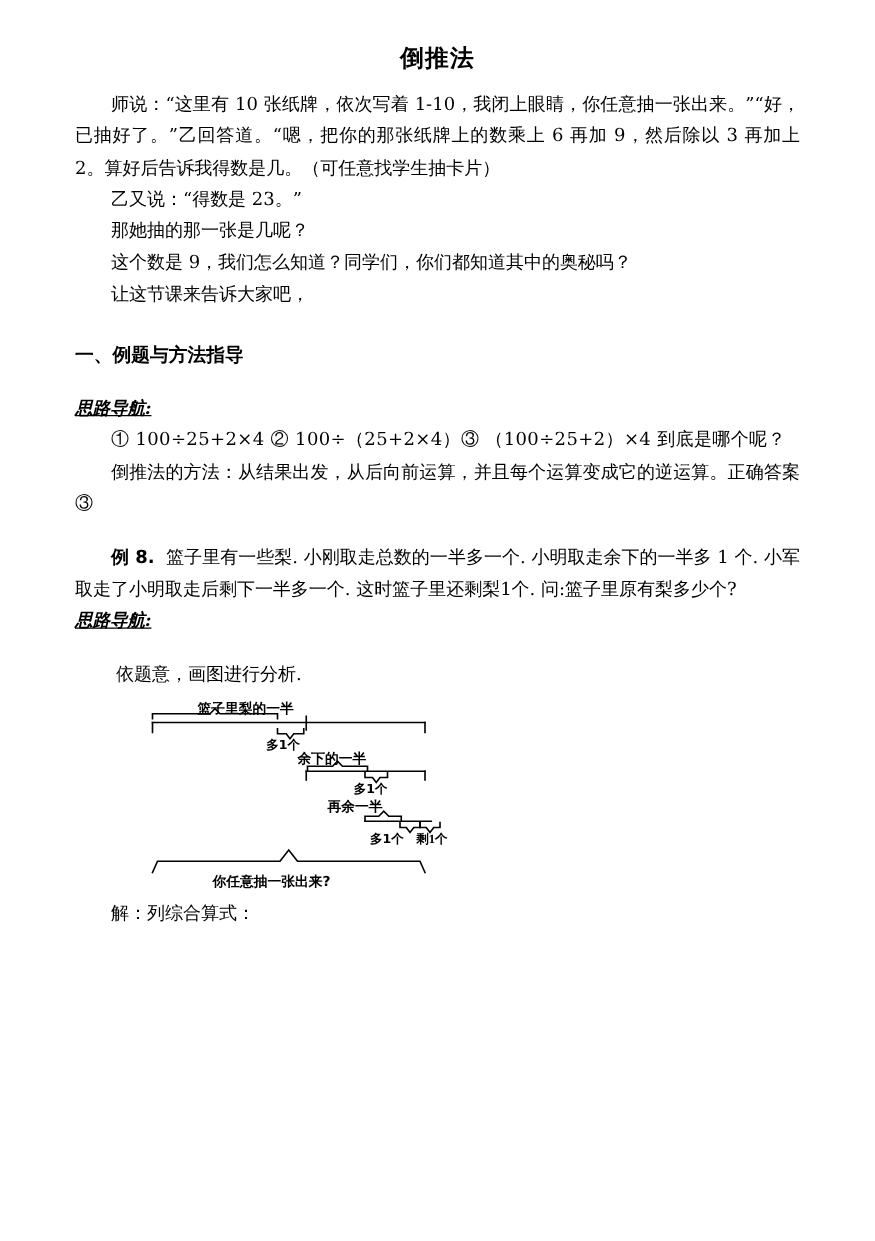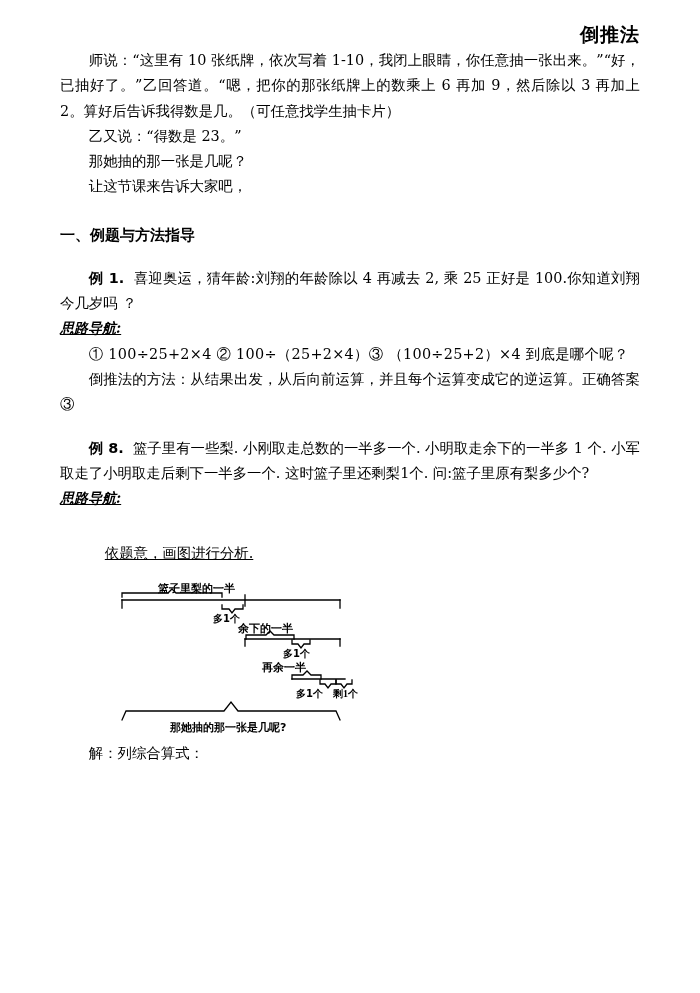--- a/index.html
+++ b/index.html
@@ -16,26 +16,26 @@
     overflow: hidden;
   }
   .page {
     width: 700px;
     height: 993px;
     position: relative;
     box-sizing: border-box;
     padding: 0 60px;
   }
   .doc-title {
-    text-align: right;
+    text-align: center;
     font-family: "DejaVu Sans", "Liberation Sans", sans-serif;
     font-weight: bold;
     font-size: 19px;
     letter-spacing: 1px;
-    margin: 0;
+    margin: 12px;
     padding-top: 22px;
   }
   .body-block {
     font-size: 14.4px;
     line-height: 25.3px;
     text-align: justify;
     text-justify: inter-ideograph;
   }
   .para {
     margin: 0;
@@ -76,26 +76,25 @@
     letter-spacing: 0.3px;
   }
   .sub-para {
     margin: 0;
     text-indent: 2em;
     font-size: 14.4px;
     line-height: 25.3px;
     text-align: justify;
   }
   .analysis-line {
-    margin: 16px;
+    margin: 4px;
     padding-top: 14px;
     text-indent: 2em;
     font-size: 14.4px;
     line-height: 25.3px;
-    text-decoration: underline;
   }
 
   
   .diagram-wrap {
     position: relative;
     height: 155px;
     margin-top: 8px;
     margin-left: -60px;
     width: 700px;
   }
@@ -133,27 +132,27 @@
 <body>
 
 <div class="page">
 
   <h1 class="doc-title">倒推法</h1>
 
   <div class="body-block">
     <p class="para">师说：“这里有 10 张纸牌，依次写着 1-10，我闭上眼睛，你任意抽一张出来。”“好，已抽好了。”乙回答道。“嗯，把你的那张纸牌上的数乘上 6 再加 9，然后除以 3 再加上 2。算好后告诉我得数是几。（可任意找学生抽卡片）</p>
     <p class="para">乙又说：“得数是 23。”</p>
     <p class="para">那她抽的那一张是几呢？</p>
+    <p class="para">这个数是 9，我们怎么知道？同学们，你们都知道其中的奥秘吗？</p>
     <p class="para">让这节课来告诉大家吧，</p>
   </div>
 
   <h2 class="section-head">一、例题与方法指导</h2>
 
   <div class="ex-block">
-    <p class="para"><span class="ex-label">例 1.</span>&nbsp;&nbsp;<span>喜迎奥运，猜年龄:刘翔的年龄除以 4 再减去 2, 乘 25 正好是 100.你知道刘翔今几岁吗 ？</span></p>
     <p class="guide">思路导航:</p>
     <p class="formula-line">①  100÷25+2×4 ②  100÷（25+2×4）③  （100÷25+2）×4 到底是哪个呢？</p>
     <p class="sub-para">倒推法的方法：从结果出发，从后向前运算，并且每个运算变成它的逆运算。正确答案③</p>
   </div>
 
   <div class="ex-block">
     <p class="para"><span class="ex-label">例 8.</span>&nbsp;&nbsp;<span>篮子里有一些梨. 小刚取走总数的一半多一个. 小明取走余下的一半多 1 个. 小军取走了小明取走后剩下一半多一个. 这时篮子里还剩梨1个. 问:篮子里原有梨多少个?</span></p>
     <p class="guide">思路导航:</p>
     <p class="analysis-line">依题意，画图进行分析.</p>
   </div>
@@ -191,21 +190,21 @@
       </g>
     </svg>
 
     <span class="dlabel" style="left:158px; top:0px;">篮子里梨的一半</span>
     <span class="dlabel small" style="left:213px; top:31px;">多1个</span>
     <span class="dlabel" style="left:238px; top:40px;">余下的一半</span>
     <span class="dlabel small" style="left:283px; top:66px;">多1个</span>
     <span class="dlabel" style="left:262px; top:79px;">再余一半</span>
     <span class="dlabel small" style="left:296px; top:106px;">多1个</span>
     <span class="dlabel small" style="left:333px; top:106px;font-family:Liberation Serif, serif;">剩1个</span>
-    <span class="dlabel" style="left:170px; top:139px;">那她抽的那一张是几呢?</span>
+    <span class="dlabel" style="left:170px; top:139px;">你任意抽一张出来?</span>
   </div>
 
   <div class="solution">
     <p class="sol-line">解：列综合算式：</p>
 
   </div>
 
 </div>
 
 </body></html>

